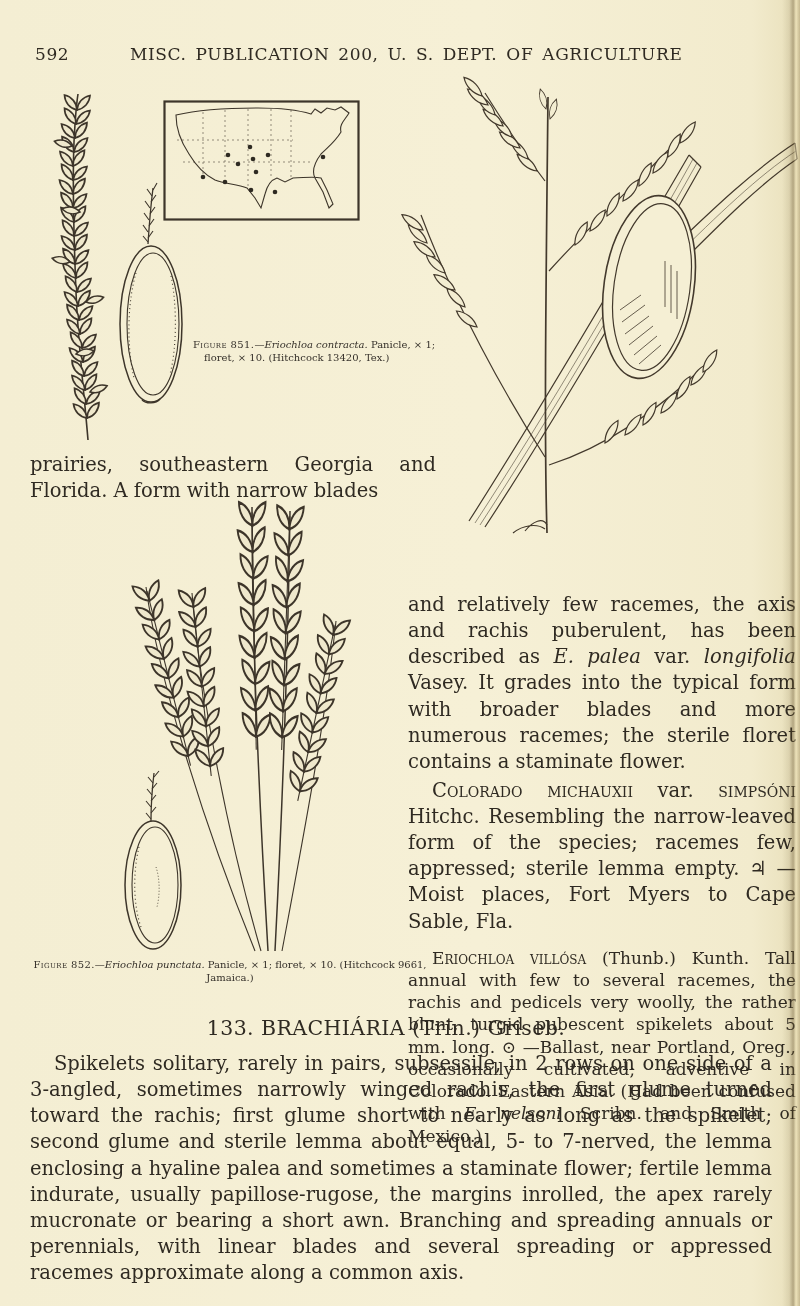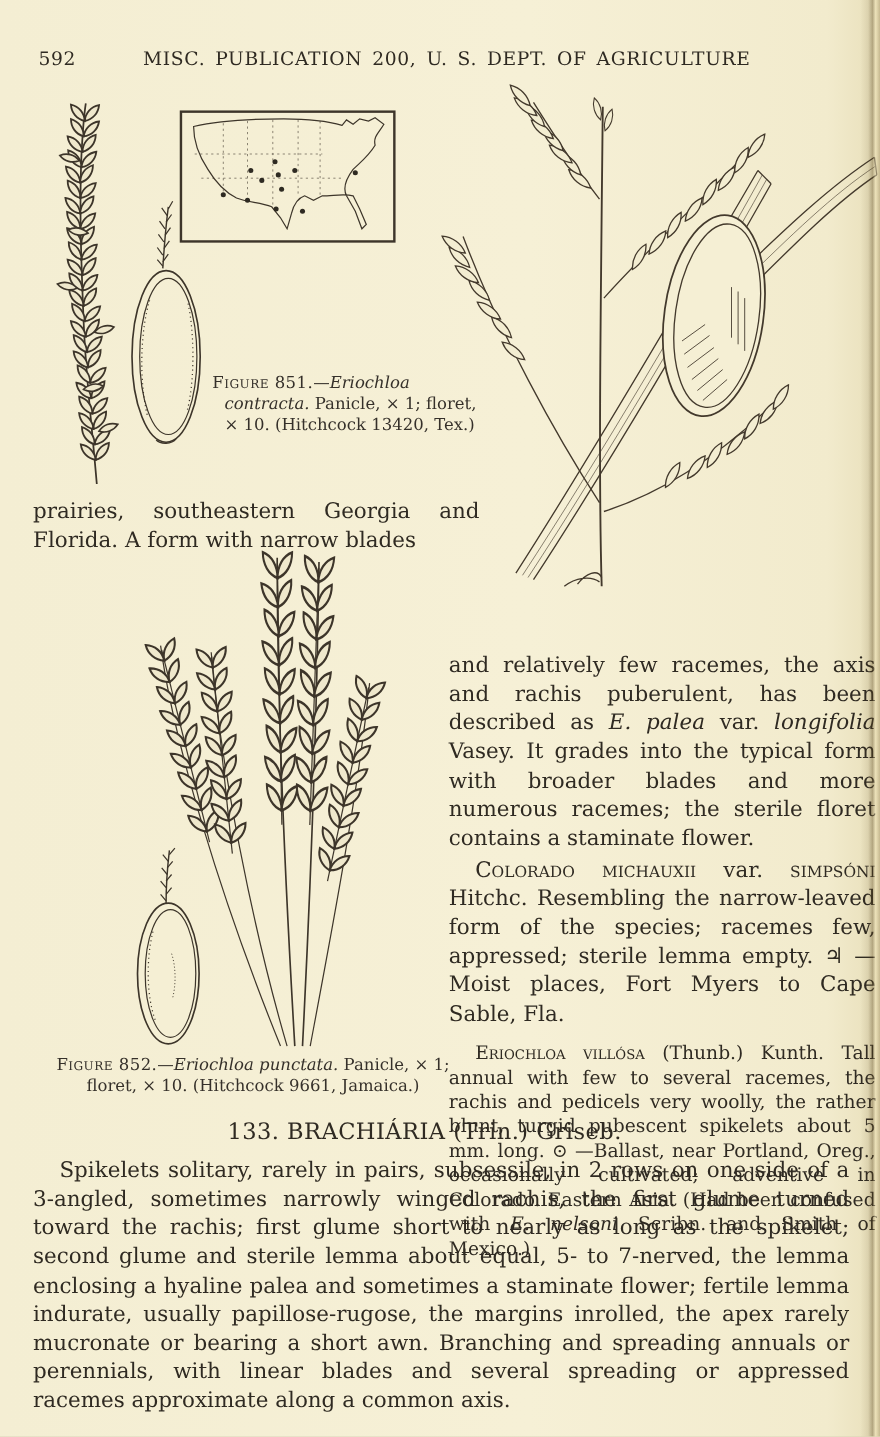--- a/index.html
+++ b/index.html
@@ -9,21 +9,21 @@
     background:#f5efd4;
     background-image:linear-gradient(to right, #f4eed3 0%, #f6f0d6 60%, #f2ebcd 94%, #e8dfba 100%);
     font-family:"DejaVu Serif","Liberation Serif",serif;
     color:#2f2a22;overflow:hidden;
   }
   .scan-edge{position:absolute;top:0;bottom:0;right:0;width:18px;
     background:linear-gradient(to right, rgba(90,70,30,0) 0%, rgba(90,70,30,.10) 40%, rgba(90,70,30,.38) 62%, rgba(240,228,185,.55) 78%, rgba(120,95,45,.30) 100%);}
   .hdr{position:absolute;top:44px;left:0;width:760px;font-size:17px;letter-spacing:.6px;white-space:nowrap;}
   .hdr .pageno{position:absolute;left:35px;}
   .hdr .runtitle{position:absolute;left:130px;word-spacing:3px;text-align:center;}
-  .caption{position:absolute;font-size:15px;line-height:1.28;color:#35302a;}
+  .caption{position:absolute;font-size:10px;line-height:1.28;color:#35302a;}
   .caption .sc{font-variant:small-caps;letter-spacing:.4px;}
   .caption .it{font-style:italic;}
   .hang{text-indent:-11px;padding-left:11px;}
   .bodytext{font-size:19.5px;line-height:1.34;text-align:justify;}
   .sc{font-variant:small-caps;}
   .it{font-style:italic;}
   .para-indent{text-indent:24px;}
   .note{font-size:17px;line-height:1.31;}
   .heading{position:absolute;top:1016px;left:0;width:772px;text-align:center;font-size:20.5px;letter-spacing:.4px;}
   svg{position:absolute;overflow:visible;}

